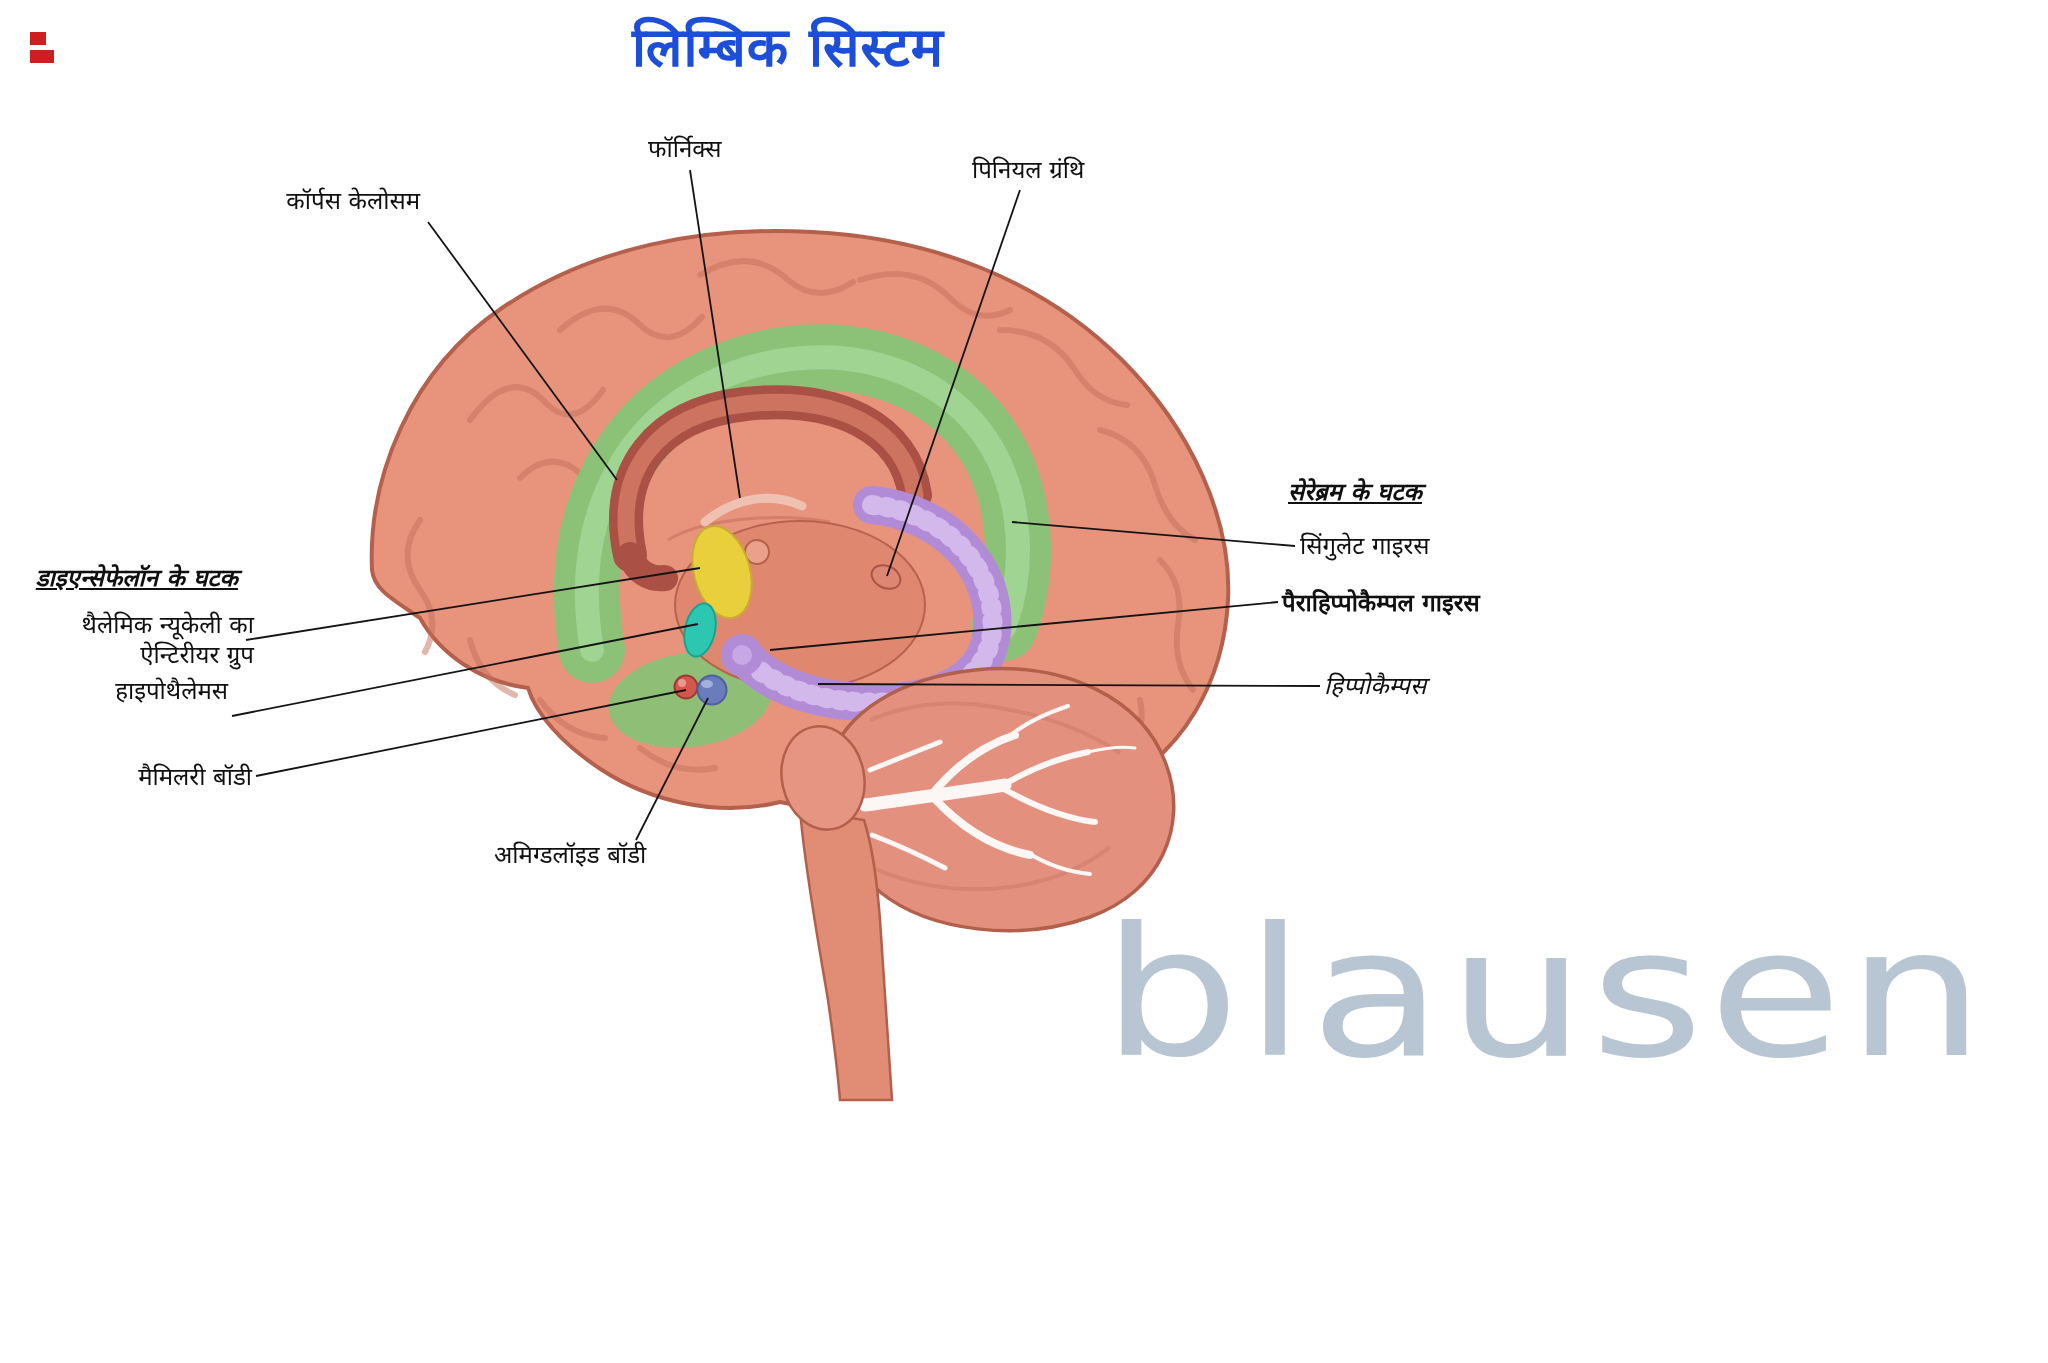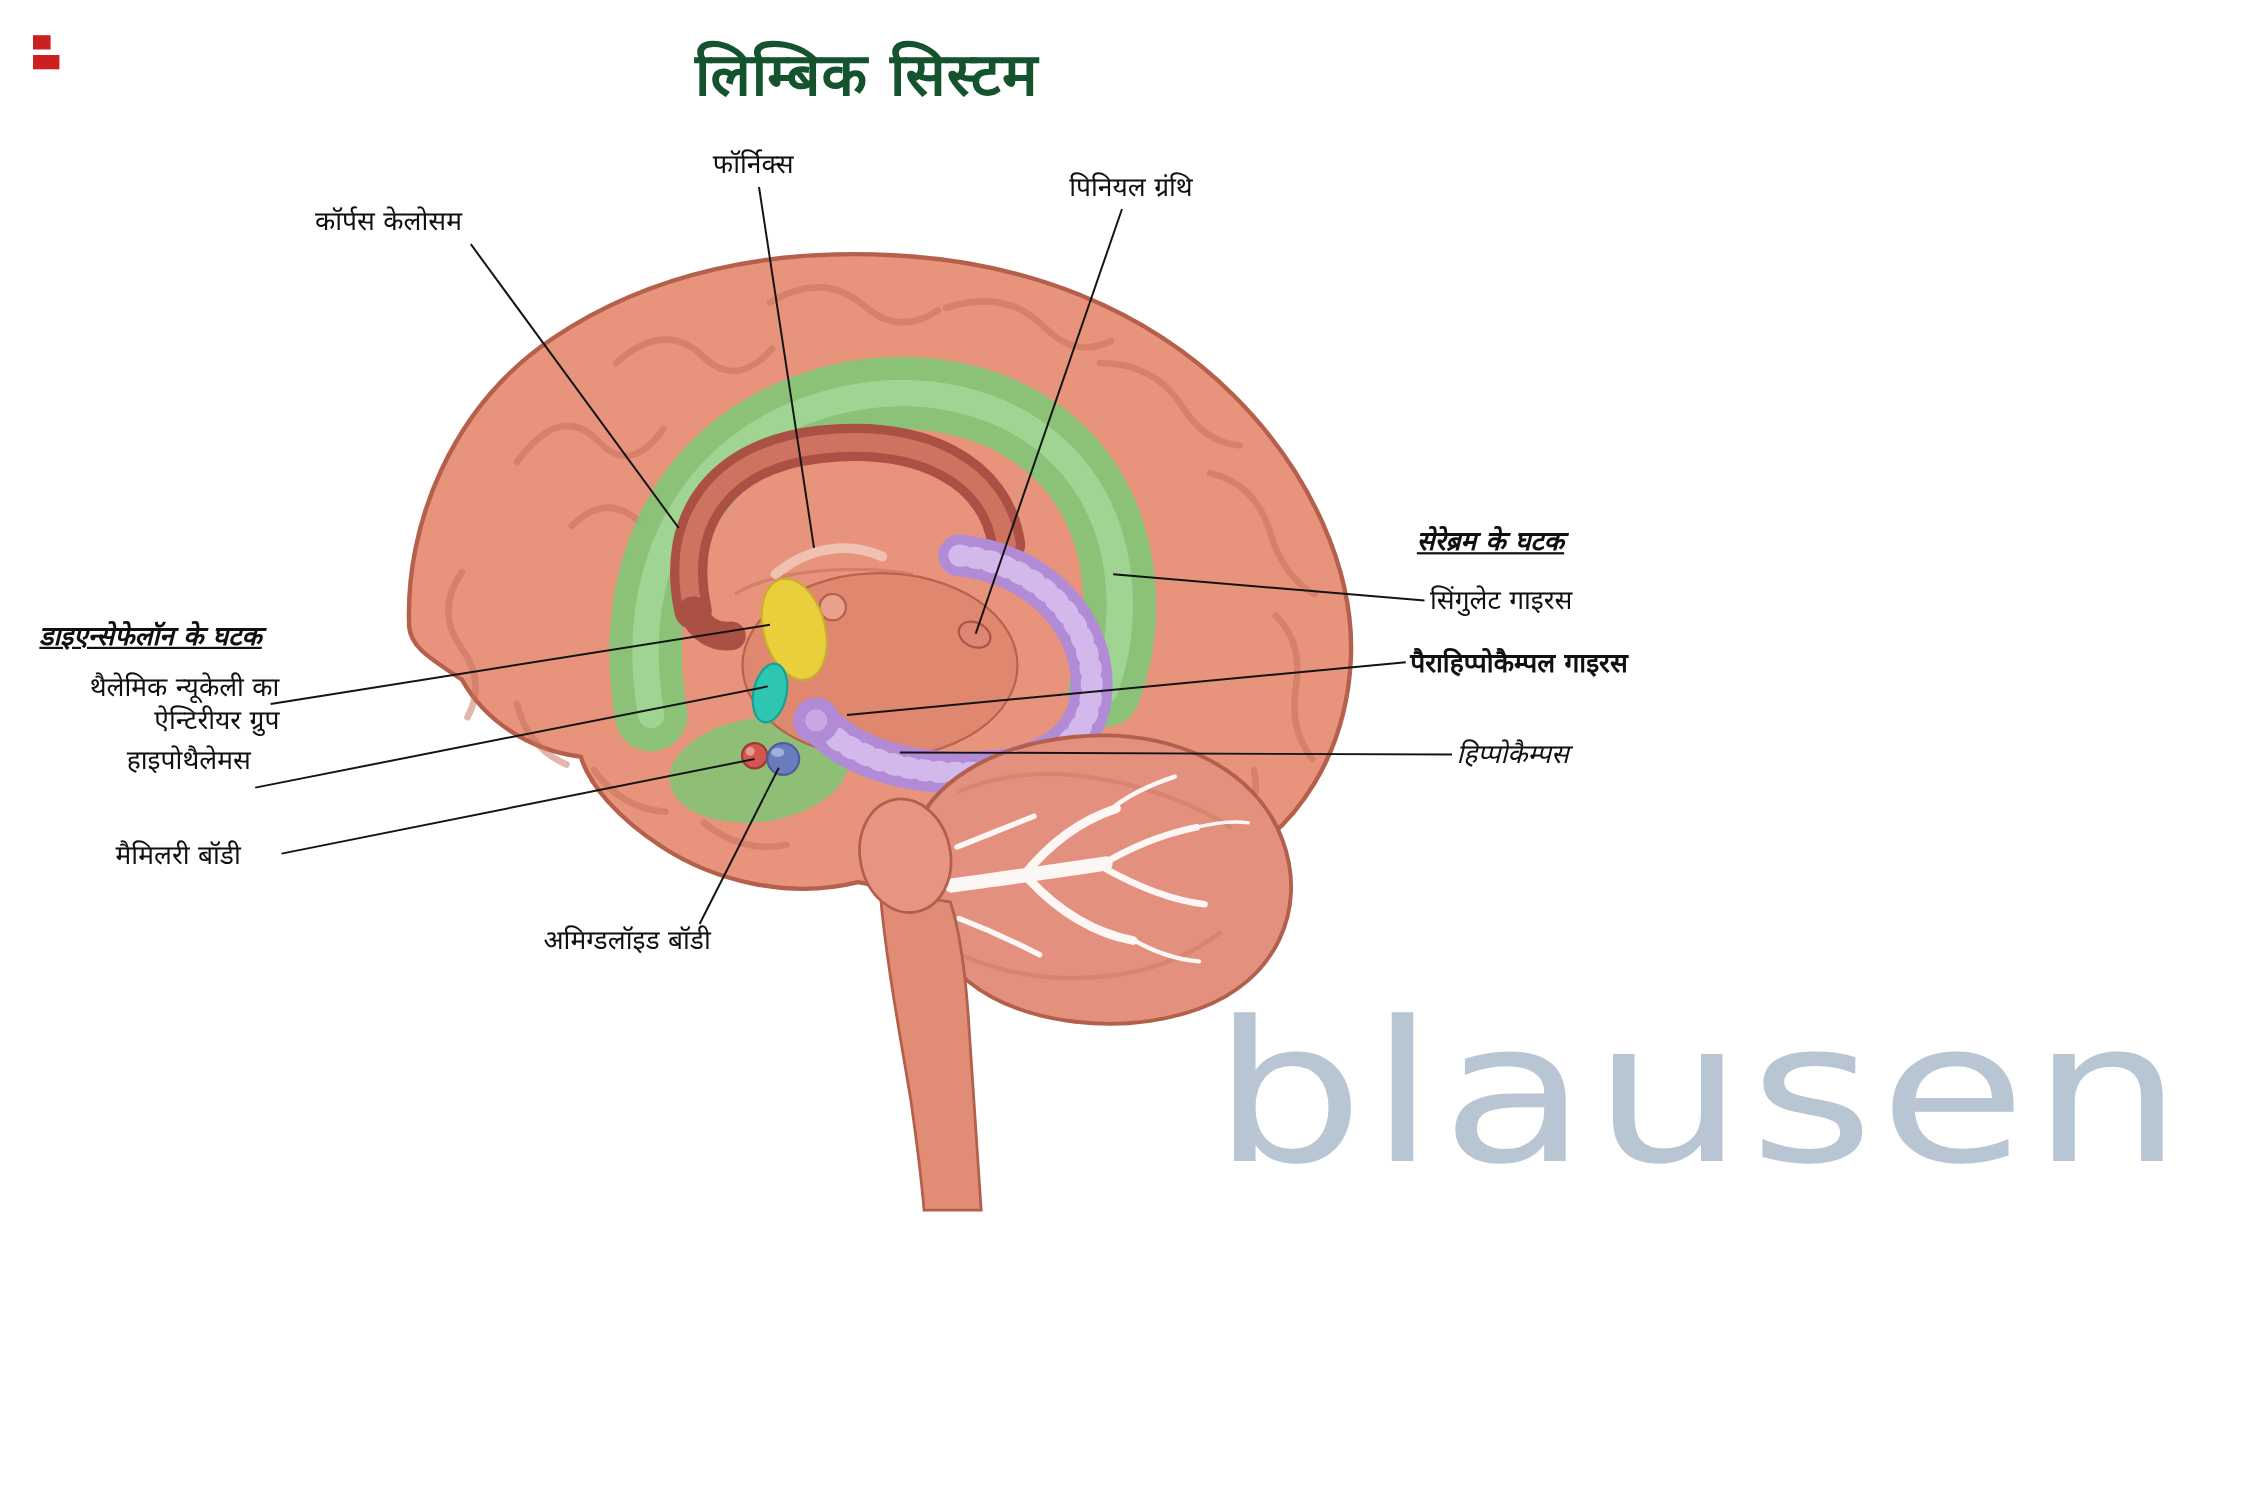--- a/index.html
+++ b/index.html
@@ -2,22 +2,22 @@
 <html><head>
 <meta charset="utf-8">
 <style>
   html,body{margin:0;padding:0;background:#fff;}
   .canvas{
     position:relative;width:2048px;height:1363px;background:#ffffff;overflow:hidden;
     font-family:"DejaVu Sans","Liberation Sans",sans-serif;color:#111;
   }
   .art{position:absolute;left:0;top:0;}
   .title{
-    position:absolute;left:0;top:28px;width:1576px;text-align:center;
-    font-size:54px;font-weight:700;letter-spacing:1px;color:#14532d;
+    position:absolute;left:0;top:8px;width:1576px;text-align:center;
+    font-size:54px;font-weight:700;letter-spacing:1px;color:#1d4ed8;
   }
   .lbl{
     position:absolute;font-size:24px;line-height:1.25;color:#101010;white-space:nowrap;
   }
   .lbl.wrap{white-space:normal;margin-left:16px;}
   .lbl.right{text-align:right;}
   .hdr{font-style:italic;font-weight:700;text-decoration:underline;}
   .watermark{
     position:absolute;left:1102px;top:890px;font-size:178px;font-weight:400;
     letter-spacing:4px;transform:scaleX(1.22);transform-origin:left center;
@@ -168,19 +168,19 @@
   <div class="lbl" style="left:1282px;top:588px;font-weight:bold;">पैराहिप्पोकैम्पल गाइरस</div>
 
   <div class="lbl" style="left:1324px;top:671px;font-style:italic;">हिप्पोकैम्पस</div>
 
   <div class="lbl hdr" style="left:18px;top:563px;width:220px;text-align:right;">डाइएन्सेफेलॉन के घटक</div>
 
   <div class="lbl wrap right" style="left:58px;top:610px;width:180px;">थैलेमिक न्यूकेली का ऐन्टिरीयर ग्रुप</div>
 
   <div class="lbl right" style="left:48px;top:676px;width:180px;">हाइपोथैलेमस</div>
 
-  <div class="lbl right" style="left:72px;top:762px;width:180px;text-align:center;">मैमिलरी बॉडी</div>
+  <div class="lbl right" style="left:72px;top:762px;width:180px;">मैमिलरी बॉडी</div>
 
   <div class="lbl" style="left:494px;top:840px;">अमिग्डलॉइड बॉडी</div>
 
   <div class="watermark" style="color: rgb(184, 197, 211);">blausen</div>
 
 </div>
 
 </body></html>

